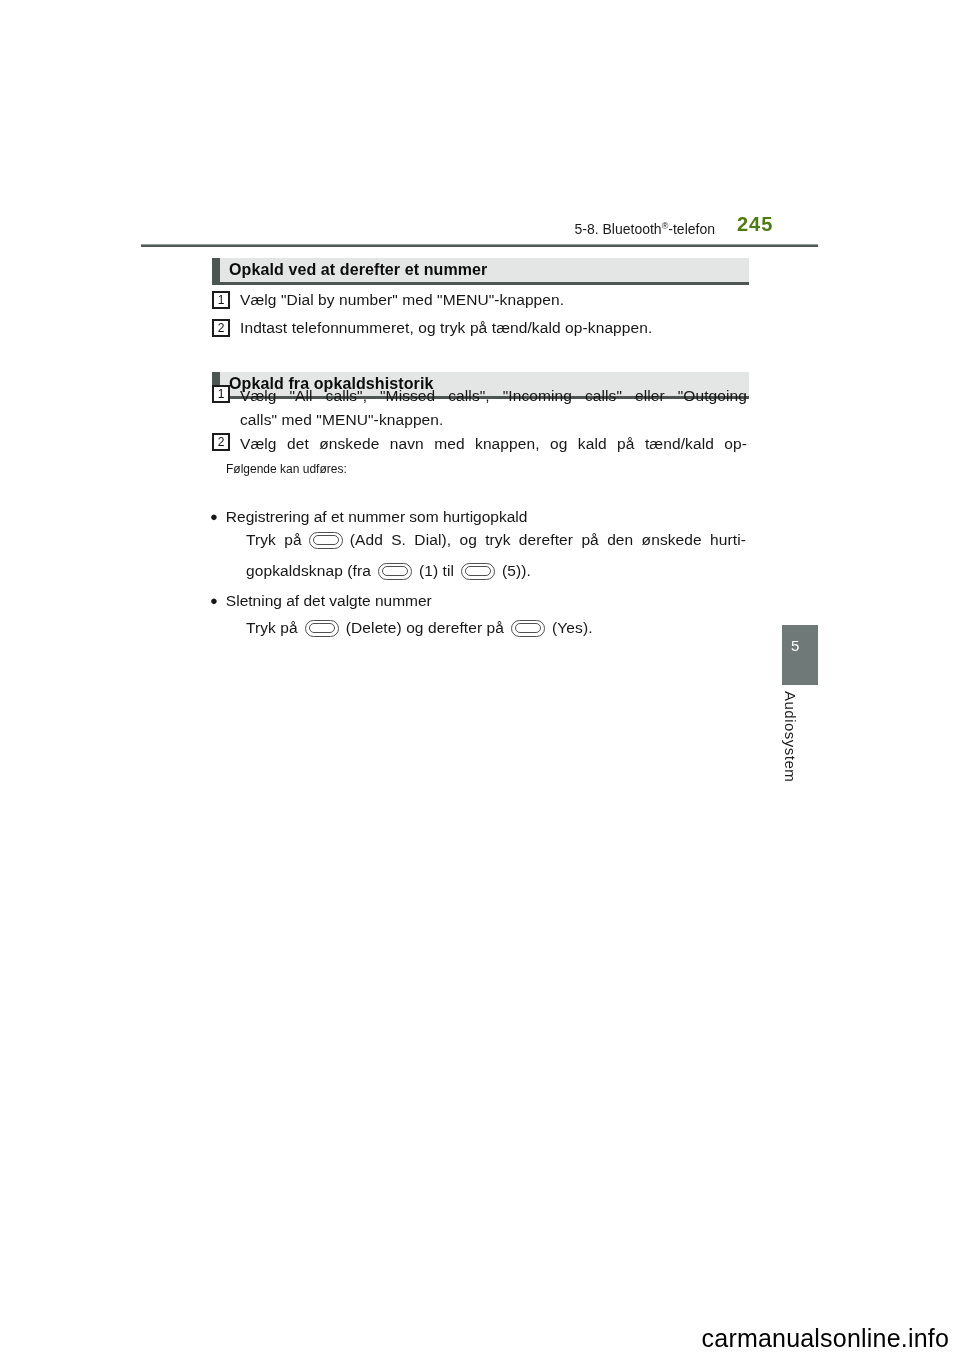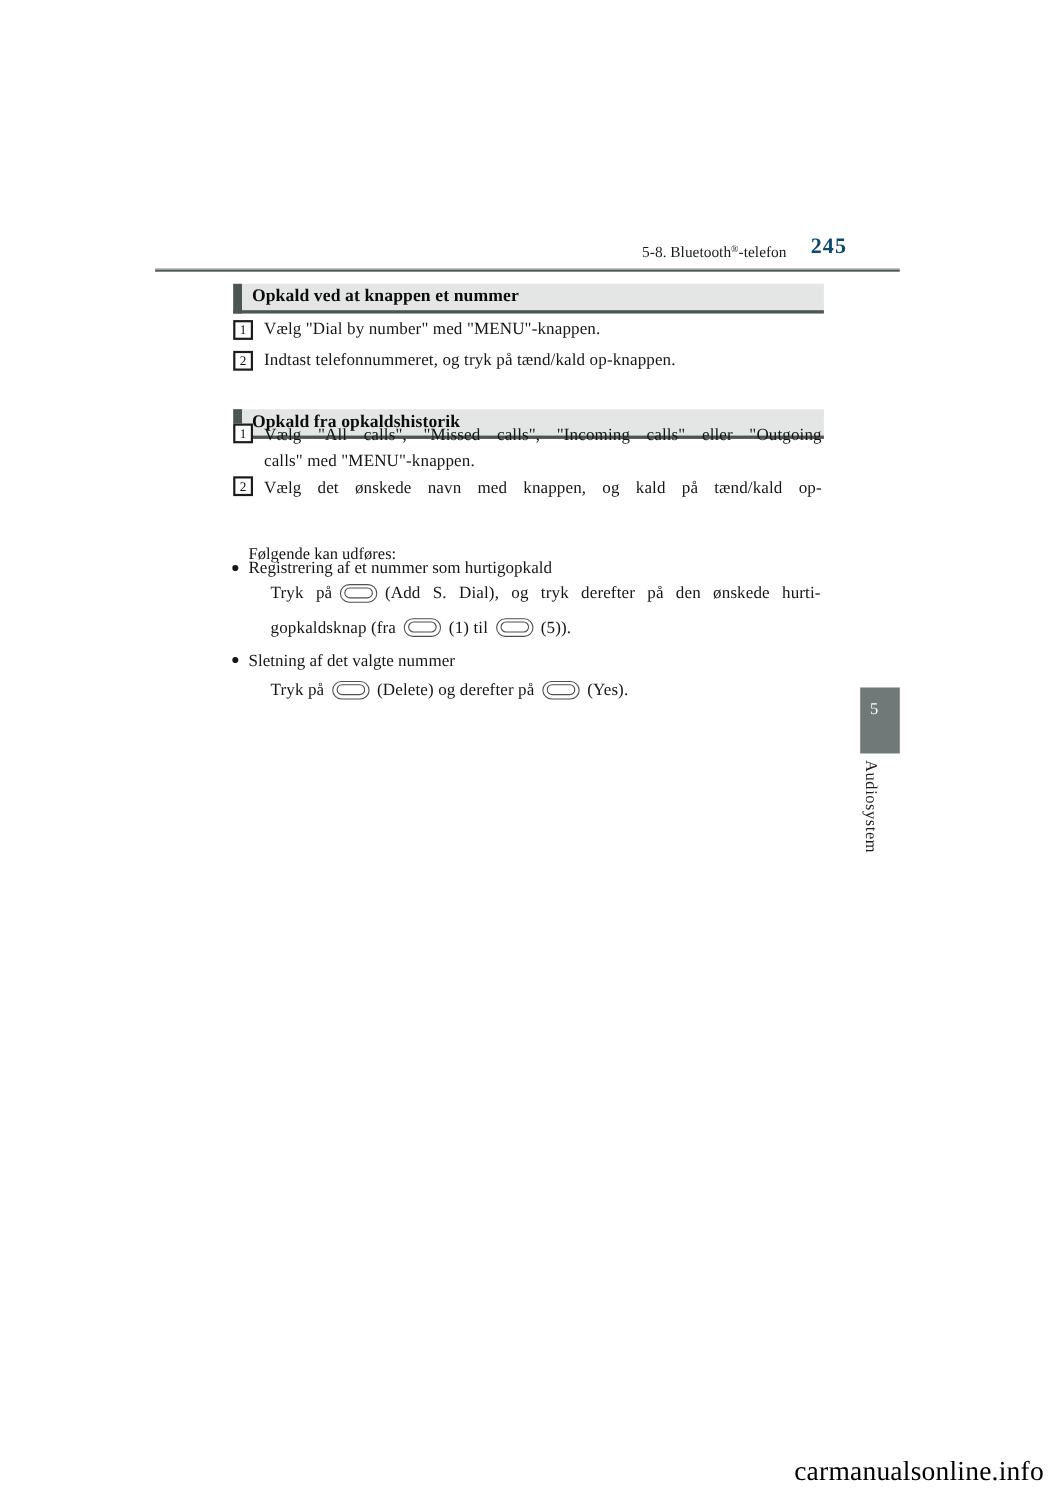--- a/index.html
+++ b/index.html
@@ -1,21 +1,21 @@
 <!DOCTYPE html>
 <html style="--accent: #4d5552; --boxbg: #e3e6e4; --rule: #4e5854; --tabbg: #6f7a78;"><head>
 <meta charset="utf-8">
 <style>
   html, body { margin: 0; padding: 0; background: #ffffff; }
   .page {
     position: relative;
     width: 960px;
     height: 1358px;
     background: #ffffff;
-    font-family: Liberation Serif, serif;
+    font-family: Liberation Sans, sans-serif;
     color: #161616;
     overflow: hidden;
   }
 
   
   .hdr-title {
     position: absolute;
     top: 221px;
     right: 245px;
     font-size: 14px;
@@ -23,21 +23,21 @@
     white-space: nowrap;
   }
   .hdr-title sup { font-size: 9px; vertical-align: 5px; }
   .hdr-page {
     position: absolute;
     top: 213px;
     left: 737px;
     font-size: 20px;
     font-weight: bold;
     letter-spacing: 1px;
-    color: #0c4a6e;
+    color: #4d7c0f;
   }
   .hdr-rule {
     position: absolute;
     top: 244px;
     left: 141px;
     width: 677px;
     height: 3px;
     background: linear-gradient(to bottom, #97a09c 0%, #97a09c 34%, var(--rule) 34%, var(--rule) 100%);
   }
 
@@ -95,22 +95,22 @@
     font-size: 15.5px;
     line-height: 24px;
     letter-spacing: 0.1px;
   }
   .line-just { text-align: justify; text-align-last: justify; }
 
   
   .intro {
     position: absolute;
     left: 226px;
-    top: 496px;
-    font-size: 15px;
+    top: 462px;
+    font-size: 12px;
   }
   .bullet-row {
     position: absolute;
     left: 210px;
     font-size: 15.5px;
   }
   .bullet-dot {
     font-size: 13px;
     margin-right: 8px;
     vertical-align: 1px;
@@ -187,21 +187,21 @@
 </style>
 </head>
 <body>
 
 <div class="page">
 
   <div class="hdr-title"><span>5-8. Bluetooth</span><sup>®</sup><span>-telefon</span></div>
   <div class="hdr-page">245</div>
   <div class="hdr-rule"></div>
 
-  <div class="sec-box sec1">Opkald ved at knappen et nummer</div>
+  <div class="sec-box sec1">Opkald ved at derefter et nummer</div>
 
   <div class="step" style="top:290px">
     <span class="stepnum">1</span>
     <span class="steptext">Vælg "Dial by number" med "MENU"-knappen.</span>
   </div>
   <div class="step" style="top:318px">
     <span class="stepnum">2</span>
     <span class="steptext">Indtast telefonnummeret, og tryk på tænd/kald op-knappen.</span>
   </div>
 

